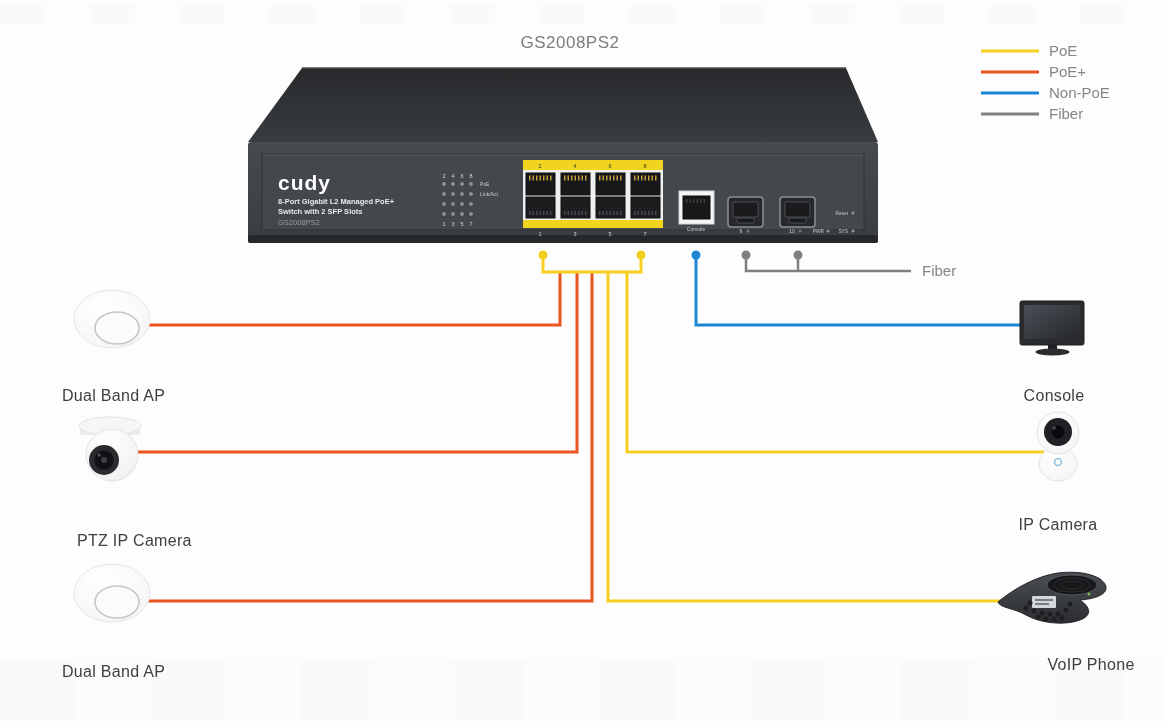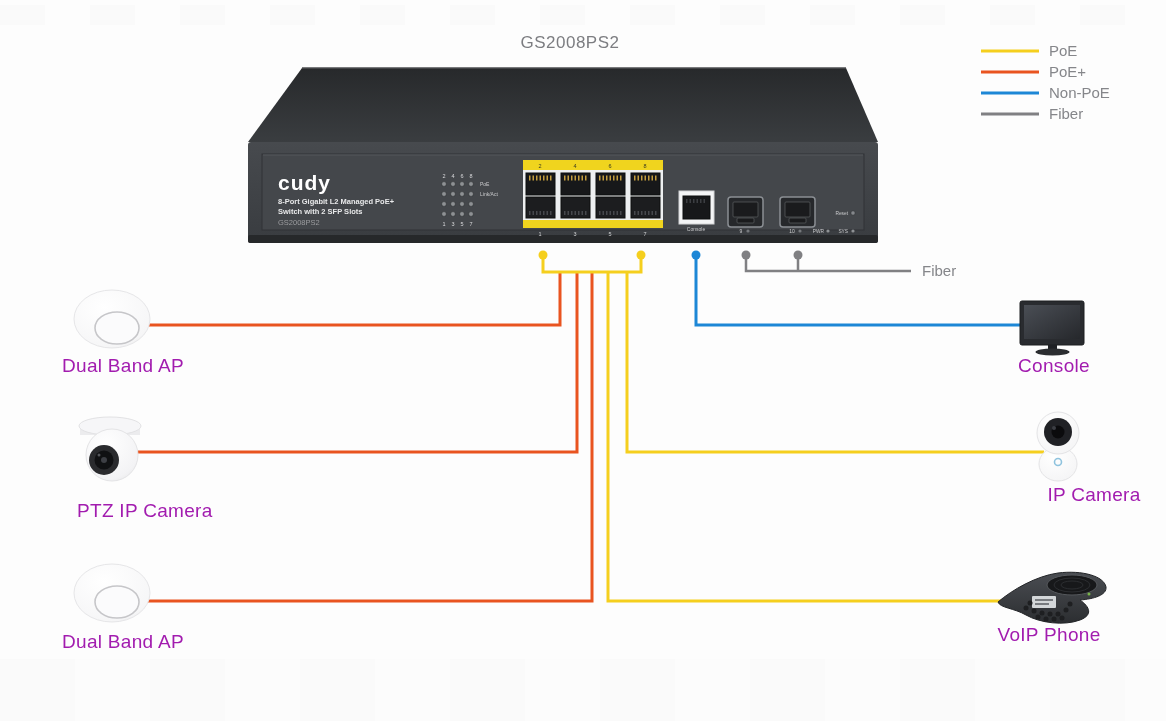--- a/index.html
+++ b/index.html
@@ -5,21 +5,21 @@
   html,body{margin:0;padding:0;background:#fff;}
   #canvas{position:relative;width:1166px;height:721px;background:#fdfdfd;overflow:hidden;
           font-family:"Liberation Sans",sans-serif;}
   .band{position:absolute;left:0;right:0;
         background:repeating-linear-gradient(90deg,#fafafa 0 45px,#fdfdfd 45px 90px);}
   .band-top{top:5px;height:20px;}
   .band-bottom{top:659px;height:62px;background:repeating-linear-gradient(90deg,#fafafa 0 75px,#fcfcfc 75px 150px);}
   .abs{position:absolute;}
   .title{position:absolute;left:460px;top:33px;width:220px;text-align:center;
          font-size:17px;color:#7c7d81;letter-spacing:0.5px;}
-  .dev-label{position:absolute;font-size:19px;color:#a21caf;letter-spacing:0.3px;}
+  .dev-label{position:absolute;font-size:16px;color:#404040;letter-spacing:0.3px;margin-top:32px;}
   .center{text-align:center;}
   .legend{position:absolute;left:980px;top:40px;}
   .legend-row{display:flex;align-items:center;height:21px;}
   .legend-row svg{display:block;margin-right:9px;}
   .legend-label{font-size:15px;color:#85868a;}
   .fiber-label{position:absolute;left:922px;top:262px;font-size:15px;color:#85868a;}
   svg text{font-family:"Liberation Sans",sans-serif;}
 </style>
 </head>
 <body>
@@ -258,21 +258,21 @@
           <stop offset="1" stop-color="#e0e0e2"></stop>
       </radialGradient>
     </defs>
     <ellipse cx="30" cy="54" rx="19" ry="17" fill="url(#ipcg)" stroke="#e4e4e6" stroke-width="1"></ellipse>
     <circle cx="30" cy="23" r="21" fill="url(#ipcg)" stroke="#e4e4e6" stroke-width="1"></circle>
     <circle cx="30" cy="22" r="14" fill="#202125"></circle>
     <circle cx="30" cy="22" r="6.5" fill="#0b0b0d"></circle>
     <circle cx="26" cy="18" r="2" fill="#3c3e44"></circle>
     <circle cx="30" cy="52" r="3.5" fill="none" stroke="#8fc3de" stroke-width="1.6"></circle>
   </svg>
-  <div class="dev-label center" style="left:1044px;top:484px;width:100px">IP Camera</div>
+  <div class="dev-label center" style="left:1008px;top:484px;width:100px">IP Camera</div>
 
   <svg class="abs" style="left:992px;top:560px" width="122" height="70">
     <defs>
       <linearGradient id="phg" x1="0" y1="0" x2="0" y2="1">
         <stop offset="0" stop-color="#4a4d52"></stop>
           <stop offset="1" stop-color="#2c2e31"></stop>
       </linearGradient>
     </defs>
     <path d="M6,42 C20,30 44,16 66,13 C90,10 112,16 114,27 C115,35 102,39 88,40 C98,47 101,55 88,60 C72,66 48,63 34,55 C22,48 8,48 6,42 Z" fill="url(#phg)" stroke="#222427" stroke-width="1"></path>
     <ellipse cx="80" cy="25" rx="25" ry="10" fill="#17181a" stroke="#55585c" stroke-width="1"></ellipse>
@@ -290,15 +290,15 @@
         <circle cx="66" cy="54" r="2.5"></circle>
       <circle cx="38" cy="43" r="2.5"></circle>
         <circle cx="46" cy="57" r="2.5"></circle>
         <circle cx="54" cy="59" r="2.5"></circle>
         <circle cx="62" cy="59" r="2.5"></circle>
         <circle cx="70" cy="58" r="2.5"></circle>
       <circle cx="74" cy="50" r="2.5"></circle>
         <circle cx="78" cy="44" r="2.5"></circle>
     </g>
   </svg>
-  <div class="dev-label center" style="left:994px;top:624px;width:110px">VoIP Phone</div>
+  <div class="dev-label center" style="left:1036px;top:624px;width:110px">VoIP Phone</div>
 
 </div>
 
 </body></html>

